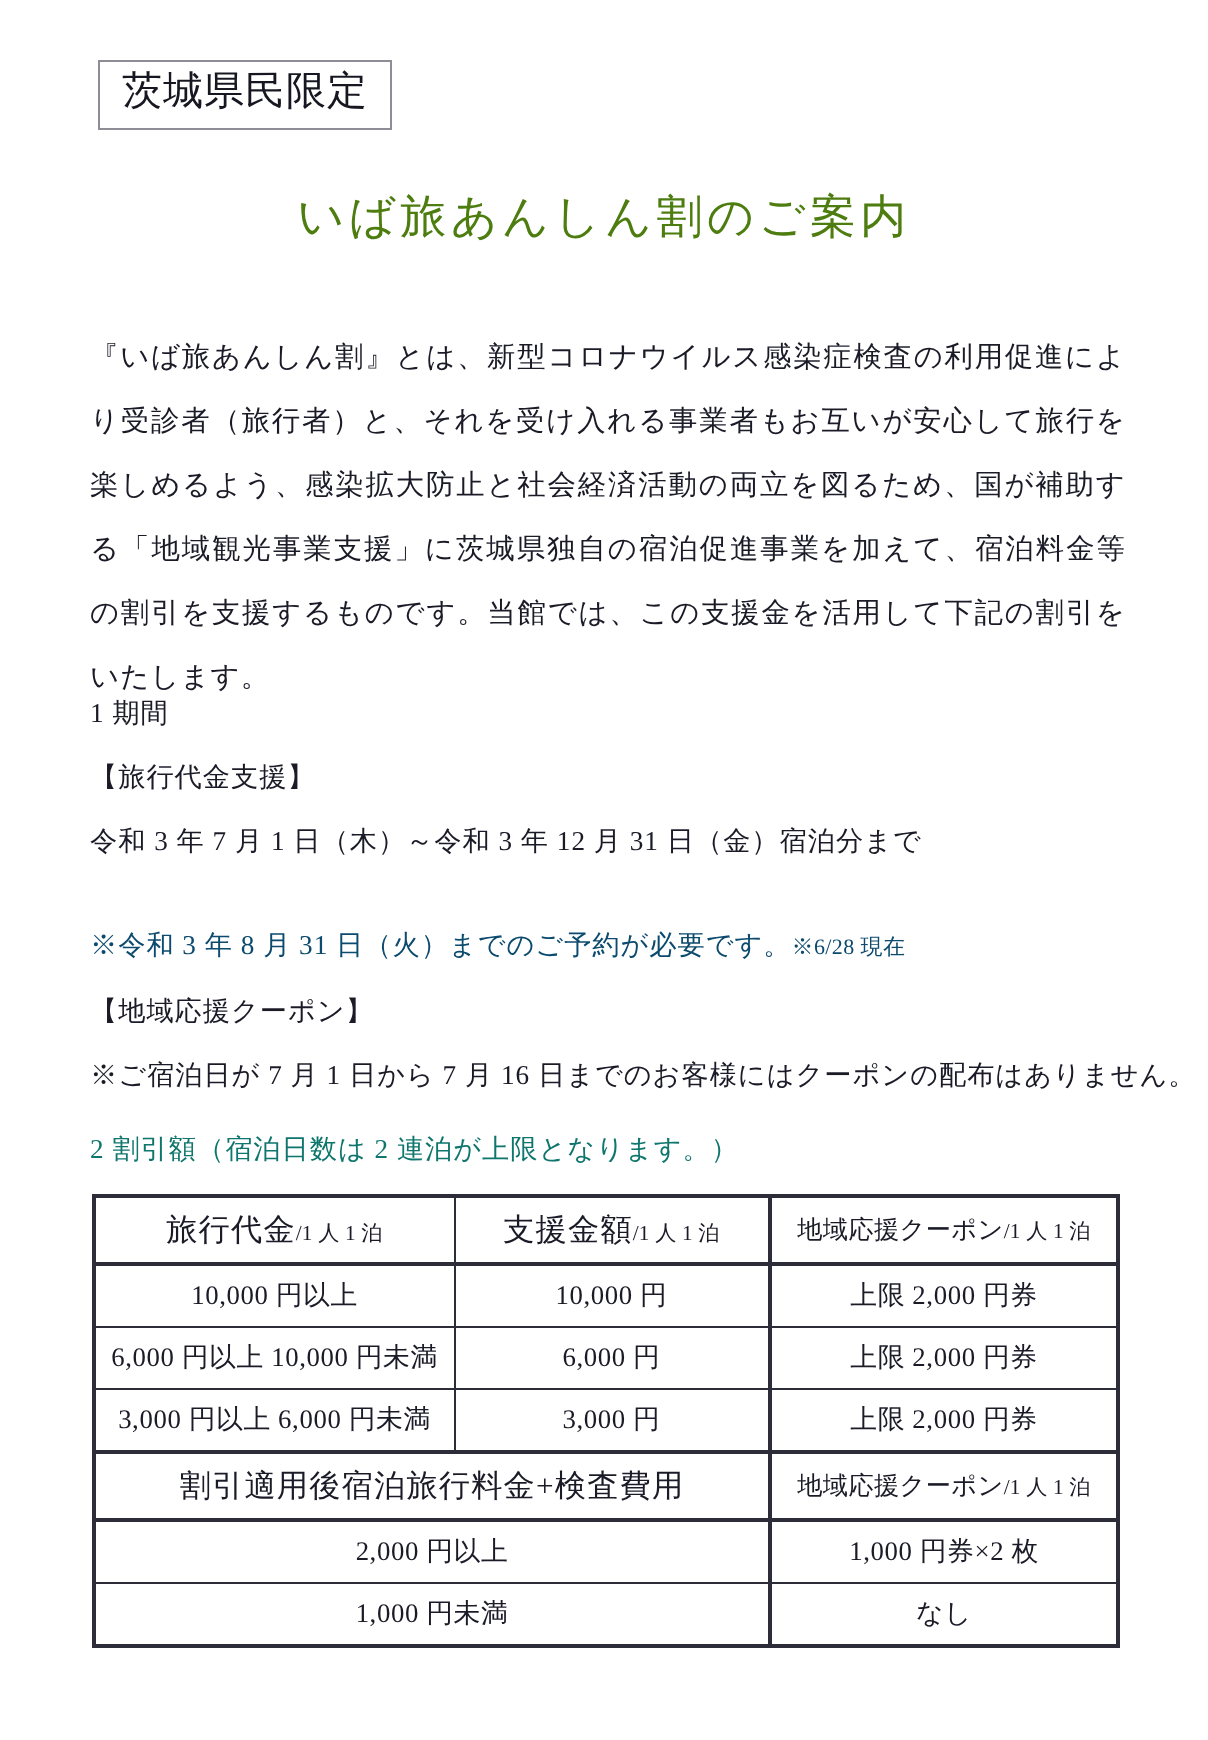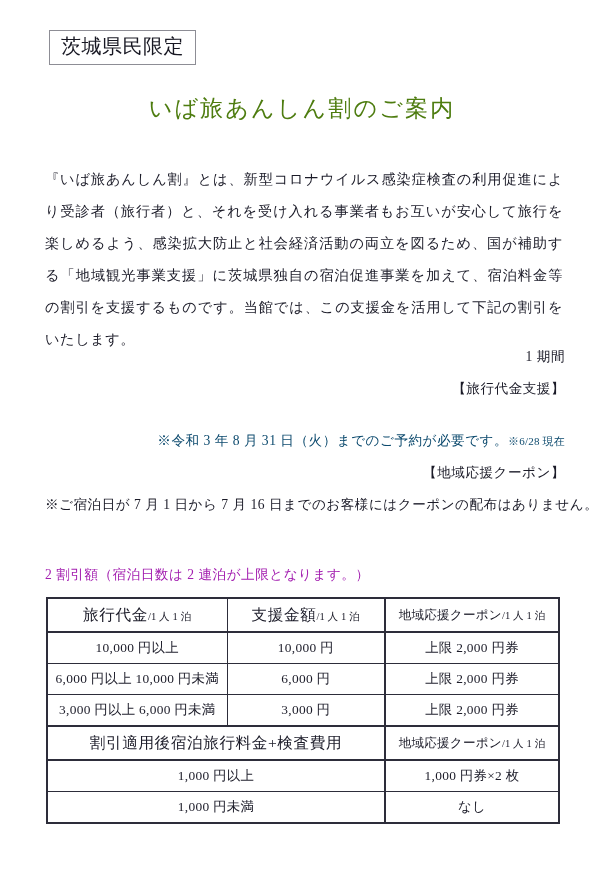--- a/index.html
+++ b/index.html
@@ -74,40 +74,39 @@
     left: 45px;
     top: 341px;
     width: 520px;
     font-size: 13.6px;
     letter-spacing: 0.5px;
     color: #1b1b28;
   }
   .section-period .ln {
     line-height: 32px;
     white-space: nowrap;
-    text-align: right;
   }
   .section-period .ln.red {
     color: #0c4a6e;
     margin-top: 20px;
   }
   .small-note {
     font-size: 11px;
     letter-spacing: 0.2px;
   }
 
   
   .section-discount-title {
     position: absolute;
     left: 45px;
     top: 566px;
     font-size: 13.6px;
     letter-spacing: 0.5px;
     white-space: nowrap;
-    color: #a21caf;
+    color: #0f766e;
   }
 
   
   .rate-table {
     position: absolute;
     left: 46px;
     top: 597px;
     width: 512px;
     border-collapse: collapse;
     table-layout: fixed;
@@ -159,20 +158,21 @@
     <span class="badge">茨城県民限定</span>
   </div>
 
   <div class="doc-title">いば旅あんしん割のご案内</div>
 
   <div class="body-para">『いば旅あんしん割』とは、新型コロナウイルス感染症検査の利用促進により受診者（旅行者）と、それを受け入れる事業者もお互いが安心して旅行を楽しめるよう、感染拡大防止と社会経済活動の両立を図るため、国が補助する「地域観光事業支援」に茨城県独自の宿泊促進事業を加えて、宿泊料金等の割引を支援するものです。当館では、この支援金を活用して下記の割引をいたします。</div>
 
   <div class="section-period">
     <div class="ln">1 期間</div>
     <div class="ln">【旅行代金支援】</div>
+    <div class="ln">令和 3 年 7 月 1 日（木）～令和 3 年 12 月 31 日（金）宿泊分まで</div>
     <div class="ln red"><span>※令和 3 年 8 月 31 日（火）までのご予約が必要です。</span><span class="small-note">※6/28 現在</span></div>
     <div class="ln">【地域応援クーポン】</div>
     <div class="ln">※ご宿泊日が 7 月 1 日から 7 月 16 日までのお客様にはクーポンの配布はありません。</div>
   </div>
 
   <div class="section-discount-title">2 割引額（宿泊日数は 2 連泊が上限となります。）</div>
 
   <table class="rate-table">
     <colgroup>
       <col style="width:180px">
@@ -201,21 +201,21 @@
         <td>3,000 円</td>
         <td class="div-strong edge-r">上限 2,000 円券</td>
       </tr>
 
       <tr class="head2-row">
         <td class="hdr edge-l" colspan="2"><span>割引適用後宿泊旅行料金+検査費用</span><span class="sub"></span></td>
         <td class="hdr-sm div-strong edge-r"><span>地域応援クーポン</span><span class="sub">/1 人 1 泊</span></td>
       </tr>
 
       <tr>
-        <td class="edge-l" colspan="2">1,000 円以上</td>
+        <td class="edge-l" colspan="2">2,000 円以上</td>
         <td class="div-strong edge-r">1,000 円券×2 枚</td>
       </tr>
       <tr class="last-row">
         <td class="edge-l" colspan="2">1,000 円未満</td>
         <td class="div-strong edge-r">なし</td>
       </tr>
     </tbody>
   </table>
 
 </div>

